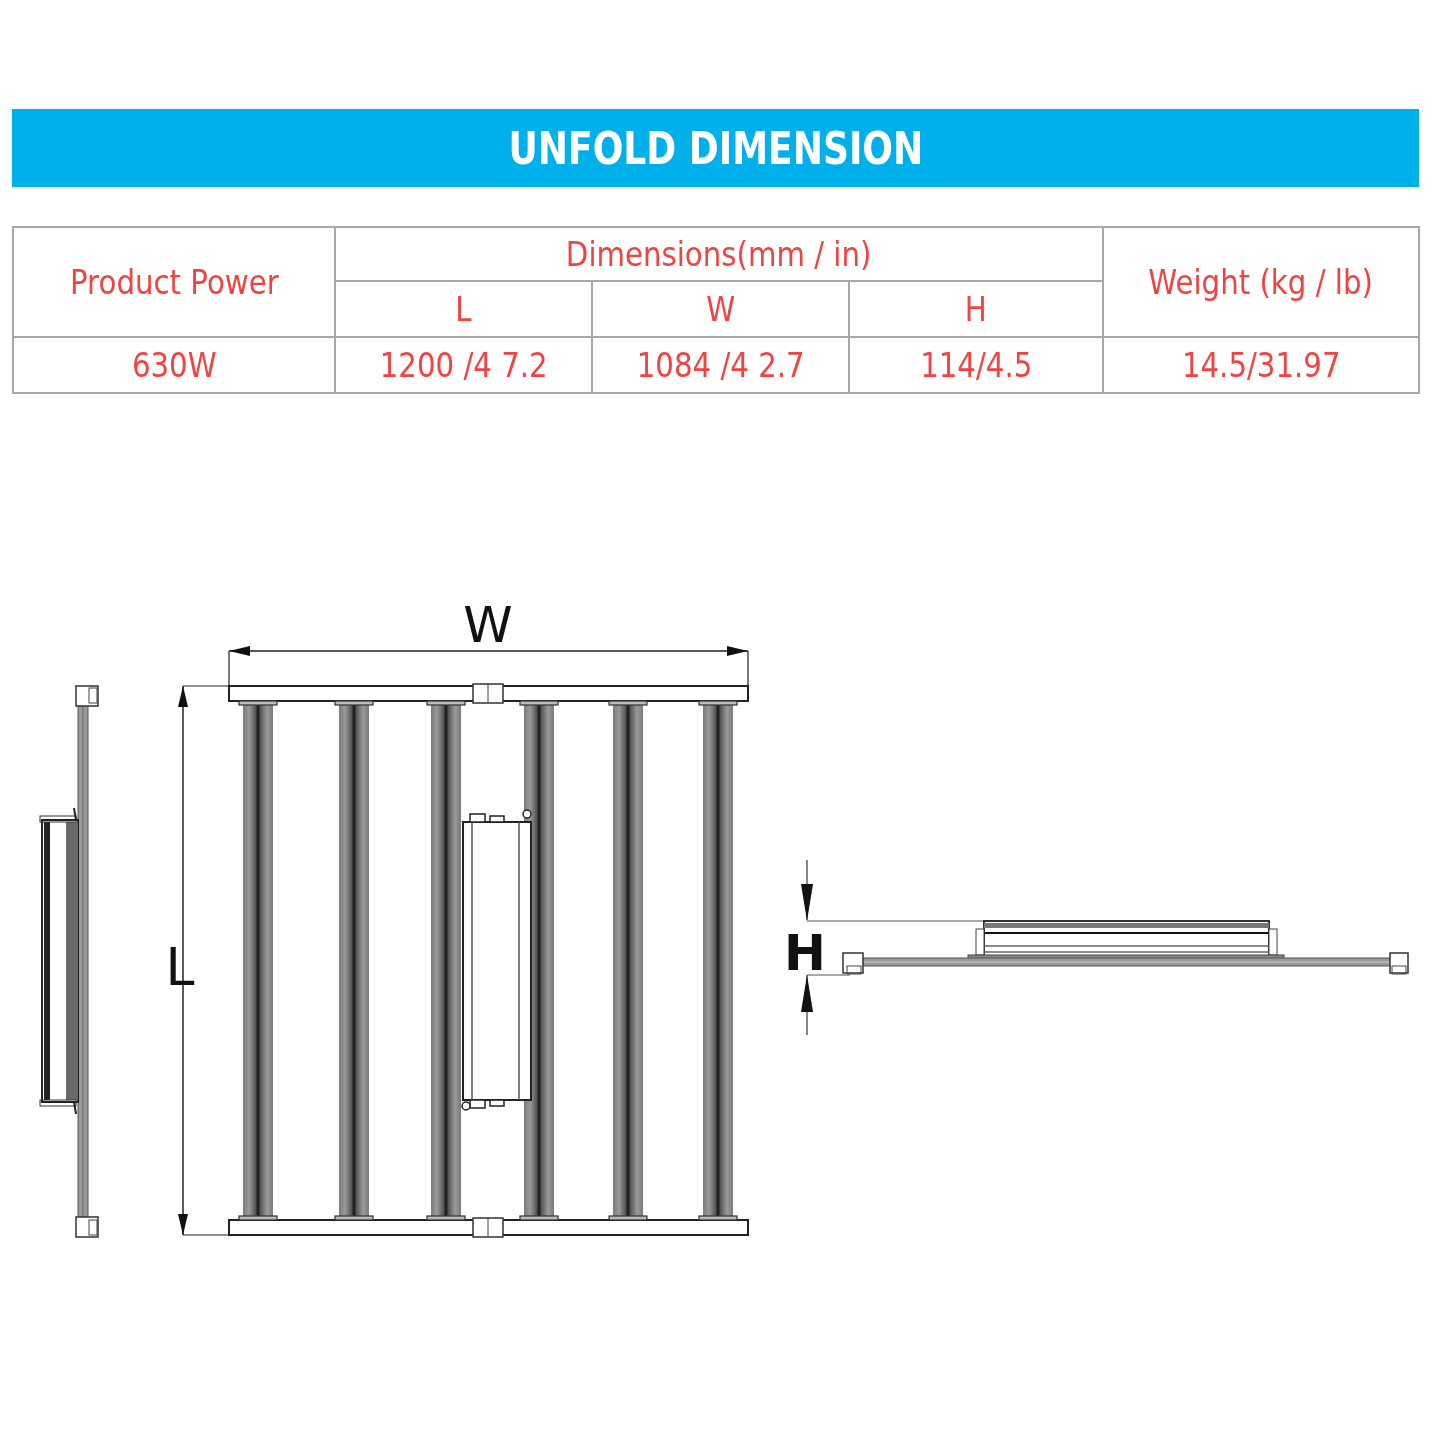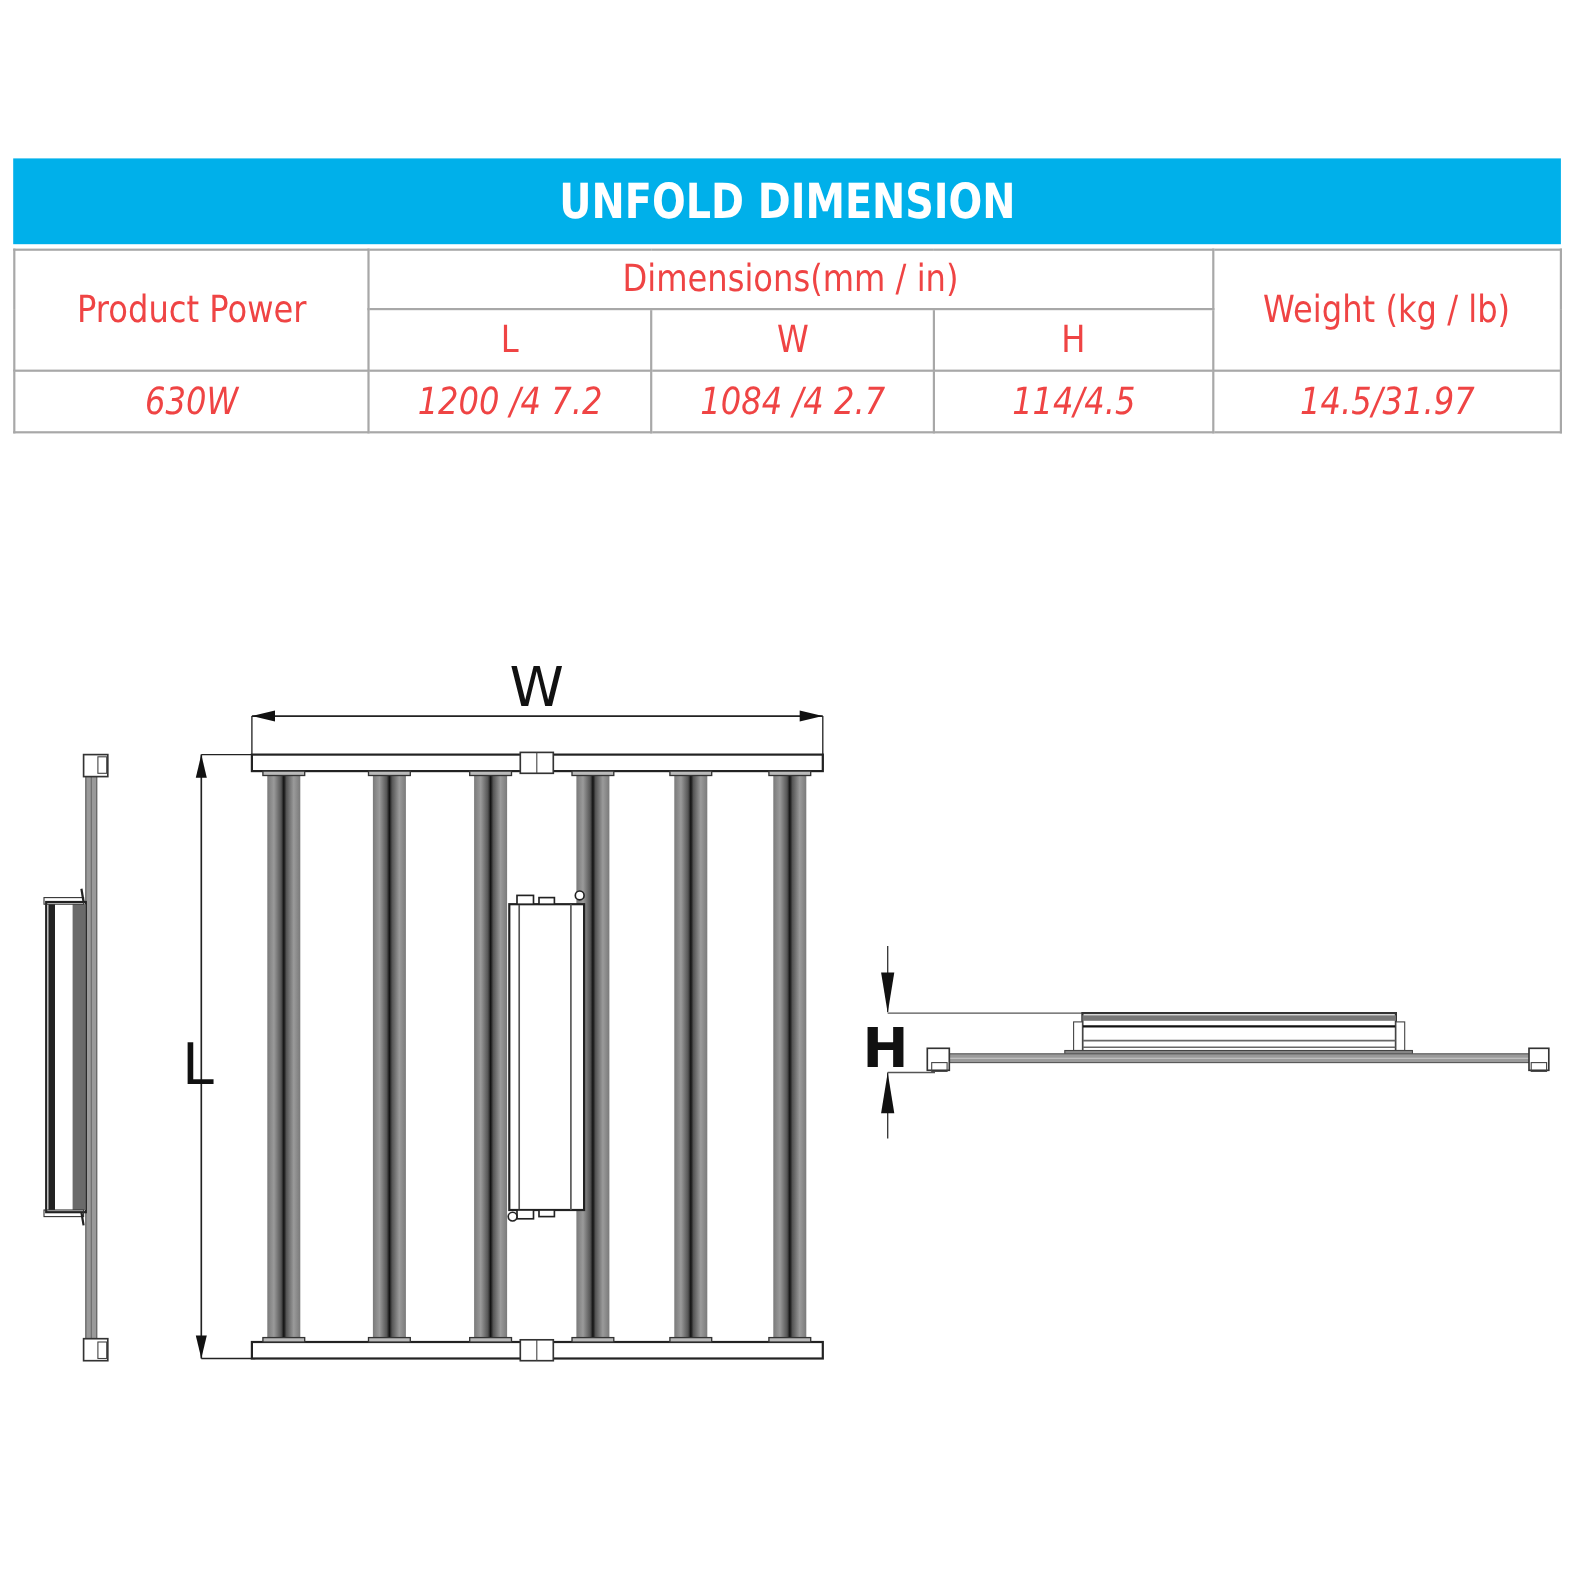--- a/index.html
+++ b/index.html
@@ -1,37 +1,37 @@
 <!DOCTYPE html>
 <html><head>
 <meta charset="utf-8">
 <style>
   html, body { margin: 0; padding: 0; background: #ffffff; }
   body { width: 1445px; height: 1445px; position: relative; overflow: hidden; font-family: "DejaVu Sans Condensed", "DejaVu Sans", sans-serif; }
   .banner {
     position: absolute; left: 12px; top: 109px; width: 1407px; height: 78px;
-    background: #00b0ea; display: flex; align-items: center; justify-content: center; margin-top: 35px;
+    background: #00b0ea; display: flex; align-items: center; justify-content: center;
   }
   .banner-title {
     color: #ffffff; font-family: "DejaVu Sans", sans-serif; font-weight: bold;
     font-size: 44px; letter-spacing: 0px; transform: scaleX(0.82);
   }
   table.spec {
     position: absolute; left: 12px; top: 226px; width: 1406px;
     border-collapse: collapse; table-layout: fixed;
     color: #ef4444;
   }
   table.spec td {
     border: 2px solid #a8a8a8; text-align: center; vertical-align: middle;
     font-family: "DejaVu Sans", sans-serif; font-size: 34px; padding: 0;
   }
   table.spec td span { display: inline-block; transform: scaleX(0.86); }
   .r1 td { height: 52px; }
   .r2 td { height: 54px; }
-  .r3 td { height: 54px; font-style: italic; }
+  .r3 td { height: 54px; }
   .drawing { position: absolute; left: 0; top: 0; }
   .dim-label { font-family: "DejaVu Sans", sans-serif; fill: #111; }
 </style>
 </head>
 <body>
 
 <div class="banner">
   <span class="banner-title">UNFOLD DIMENSION</span>
 </div>
 

